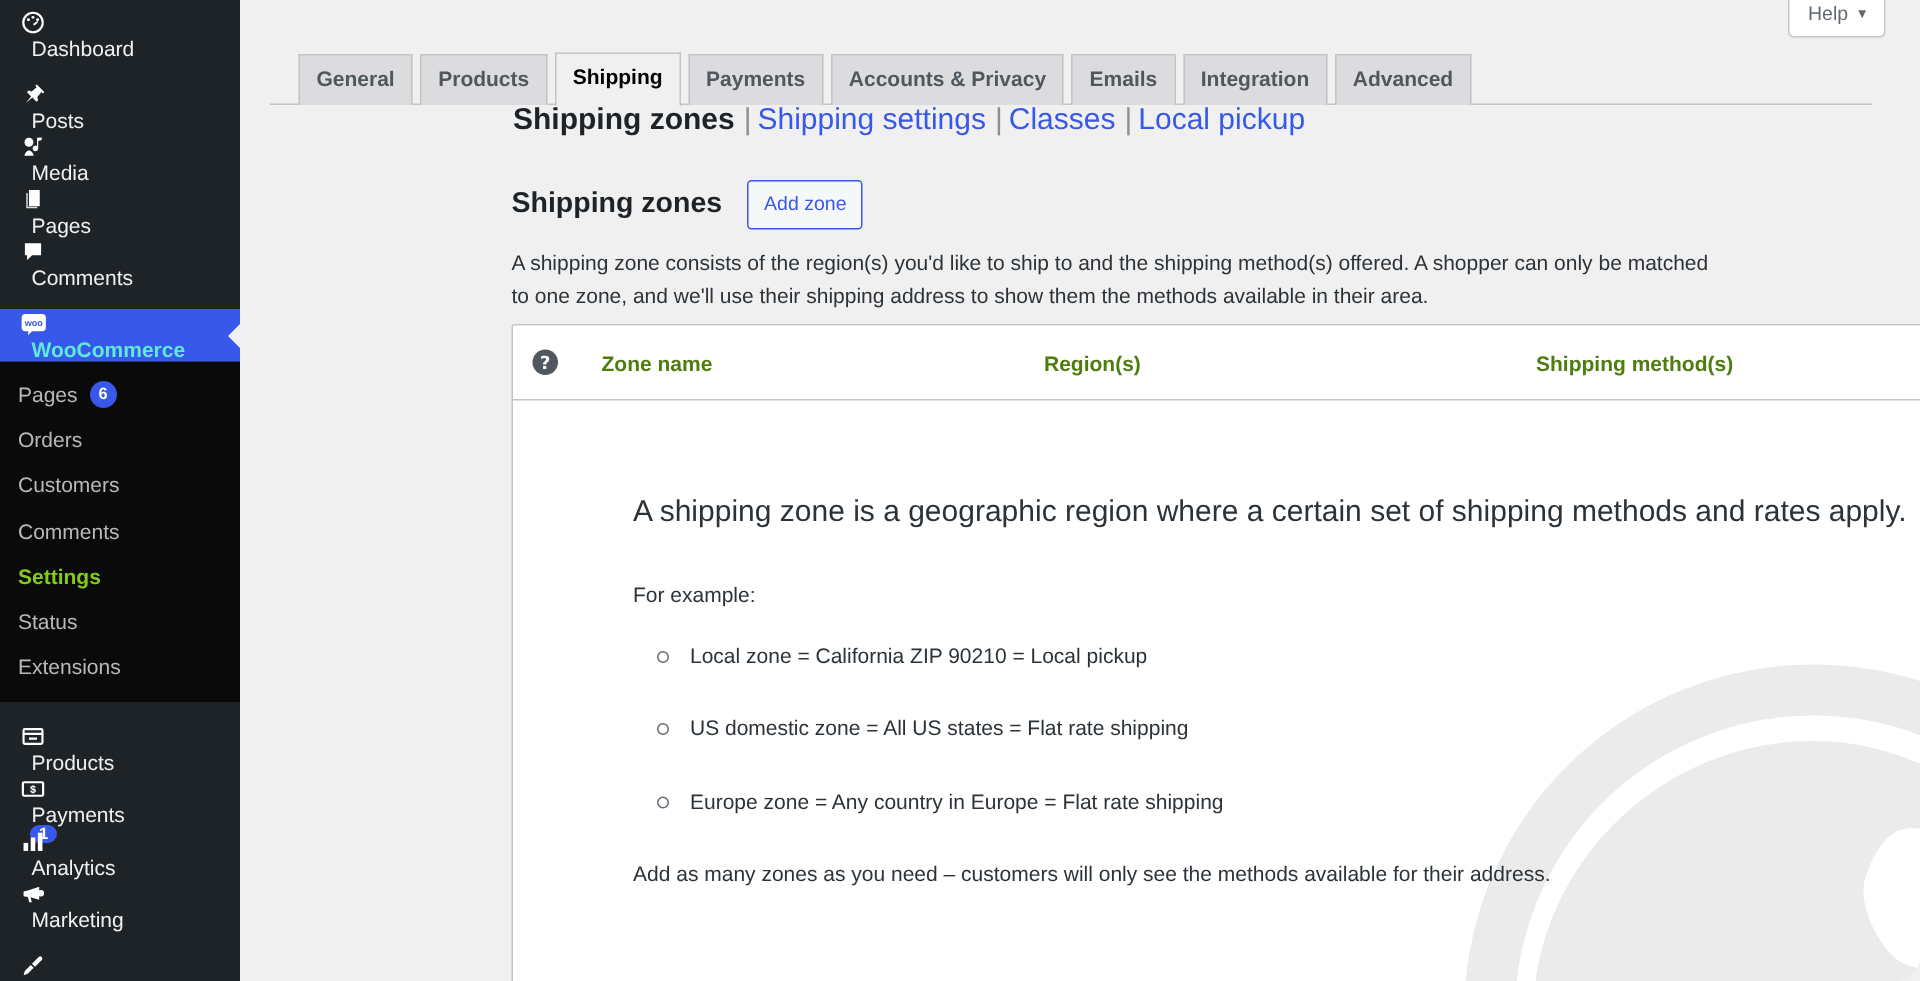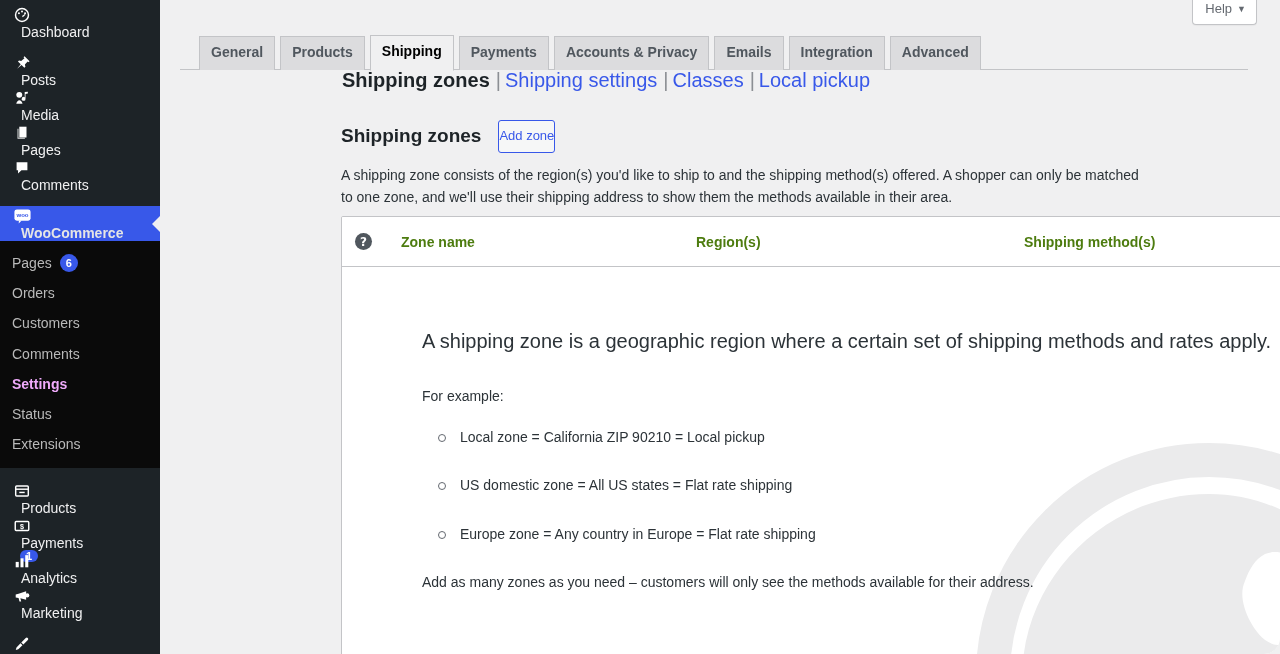--- a/index.html
+++ b/index.html
@@ -30,21 +30,21 @@
     color: #f0f0f1;
     position: relative;
     cursor: pointer;
     flex-direction: column;
   }
   .menu-item .mi-label { font-size: 14px; line-height: 1; padding-left: 9px; }
   .menu-item.top-pad { margin-top: 5px; }
   .menu-item.sep { margin-top: 13px; }
   .menu-item.active {
     background: #3858e9;
-    color: #e5e5e5;
+    color: #5eead4;
     font-weight: 600;
   }
   .menu-item.active::after {
     content: "";
     position: absolute; right: 0; top: 50%;
     transform: translateY(-50%);
     border-style: solid;
     border-width: 8px 8px 8px 0;
     border-color: transparent #f0f0f1 transparent transparent;
   }
@@ -59,21 +59,21 @@
     padding: 7px 0 9px 0;
   }
   .submenu-item {
     display: flex; align-items: center;
     padding: 6px 0 6px 12px;
     font-size: 14px;
     color: #b9b9b9;
     cursor: pointer;
     line-height: 1.3;
   }
-  .submenu-item.current { color: #f0abfc; font-weight: 700; }
+  .submenu-item.current { color: #84cc16; font-weight: 700; }
   .badge {
     display: inline-flex; align-items: center; justify-content: center;
     min-width: 18px; height: 18px;
     border-radius: 9px;
     background: #3858e9;
     color: #fff;
     font-size: 11px;
     font-weight: 600;
     margin-left: 8px;
     padding: 0 5px;
@@ -164,21 +164,21 @@
     color: #1d2327;
     line-height: 1.3;
   }
   .add-zone-btn {
     margin-left: 17px;
     background: #f6f7f7;
     border: 1px solid #3858e9;
     border-radius: 3px;
     color: #3858e9;
     font-size: 13px;
-    padding: 5px 0 6px;
+    padding: 5px 10px 6px;
     cursor: pointer;
     line-height: 1.5;
   }
 
   .intro {
     position: absolute;
     left: 181px; top: 165px;
     width: 800px;
     font-size: 14px;
     color: #2c3338;

